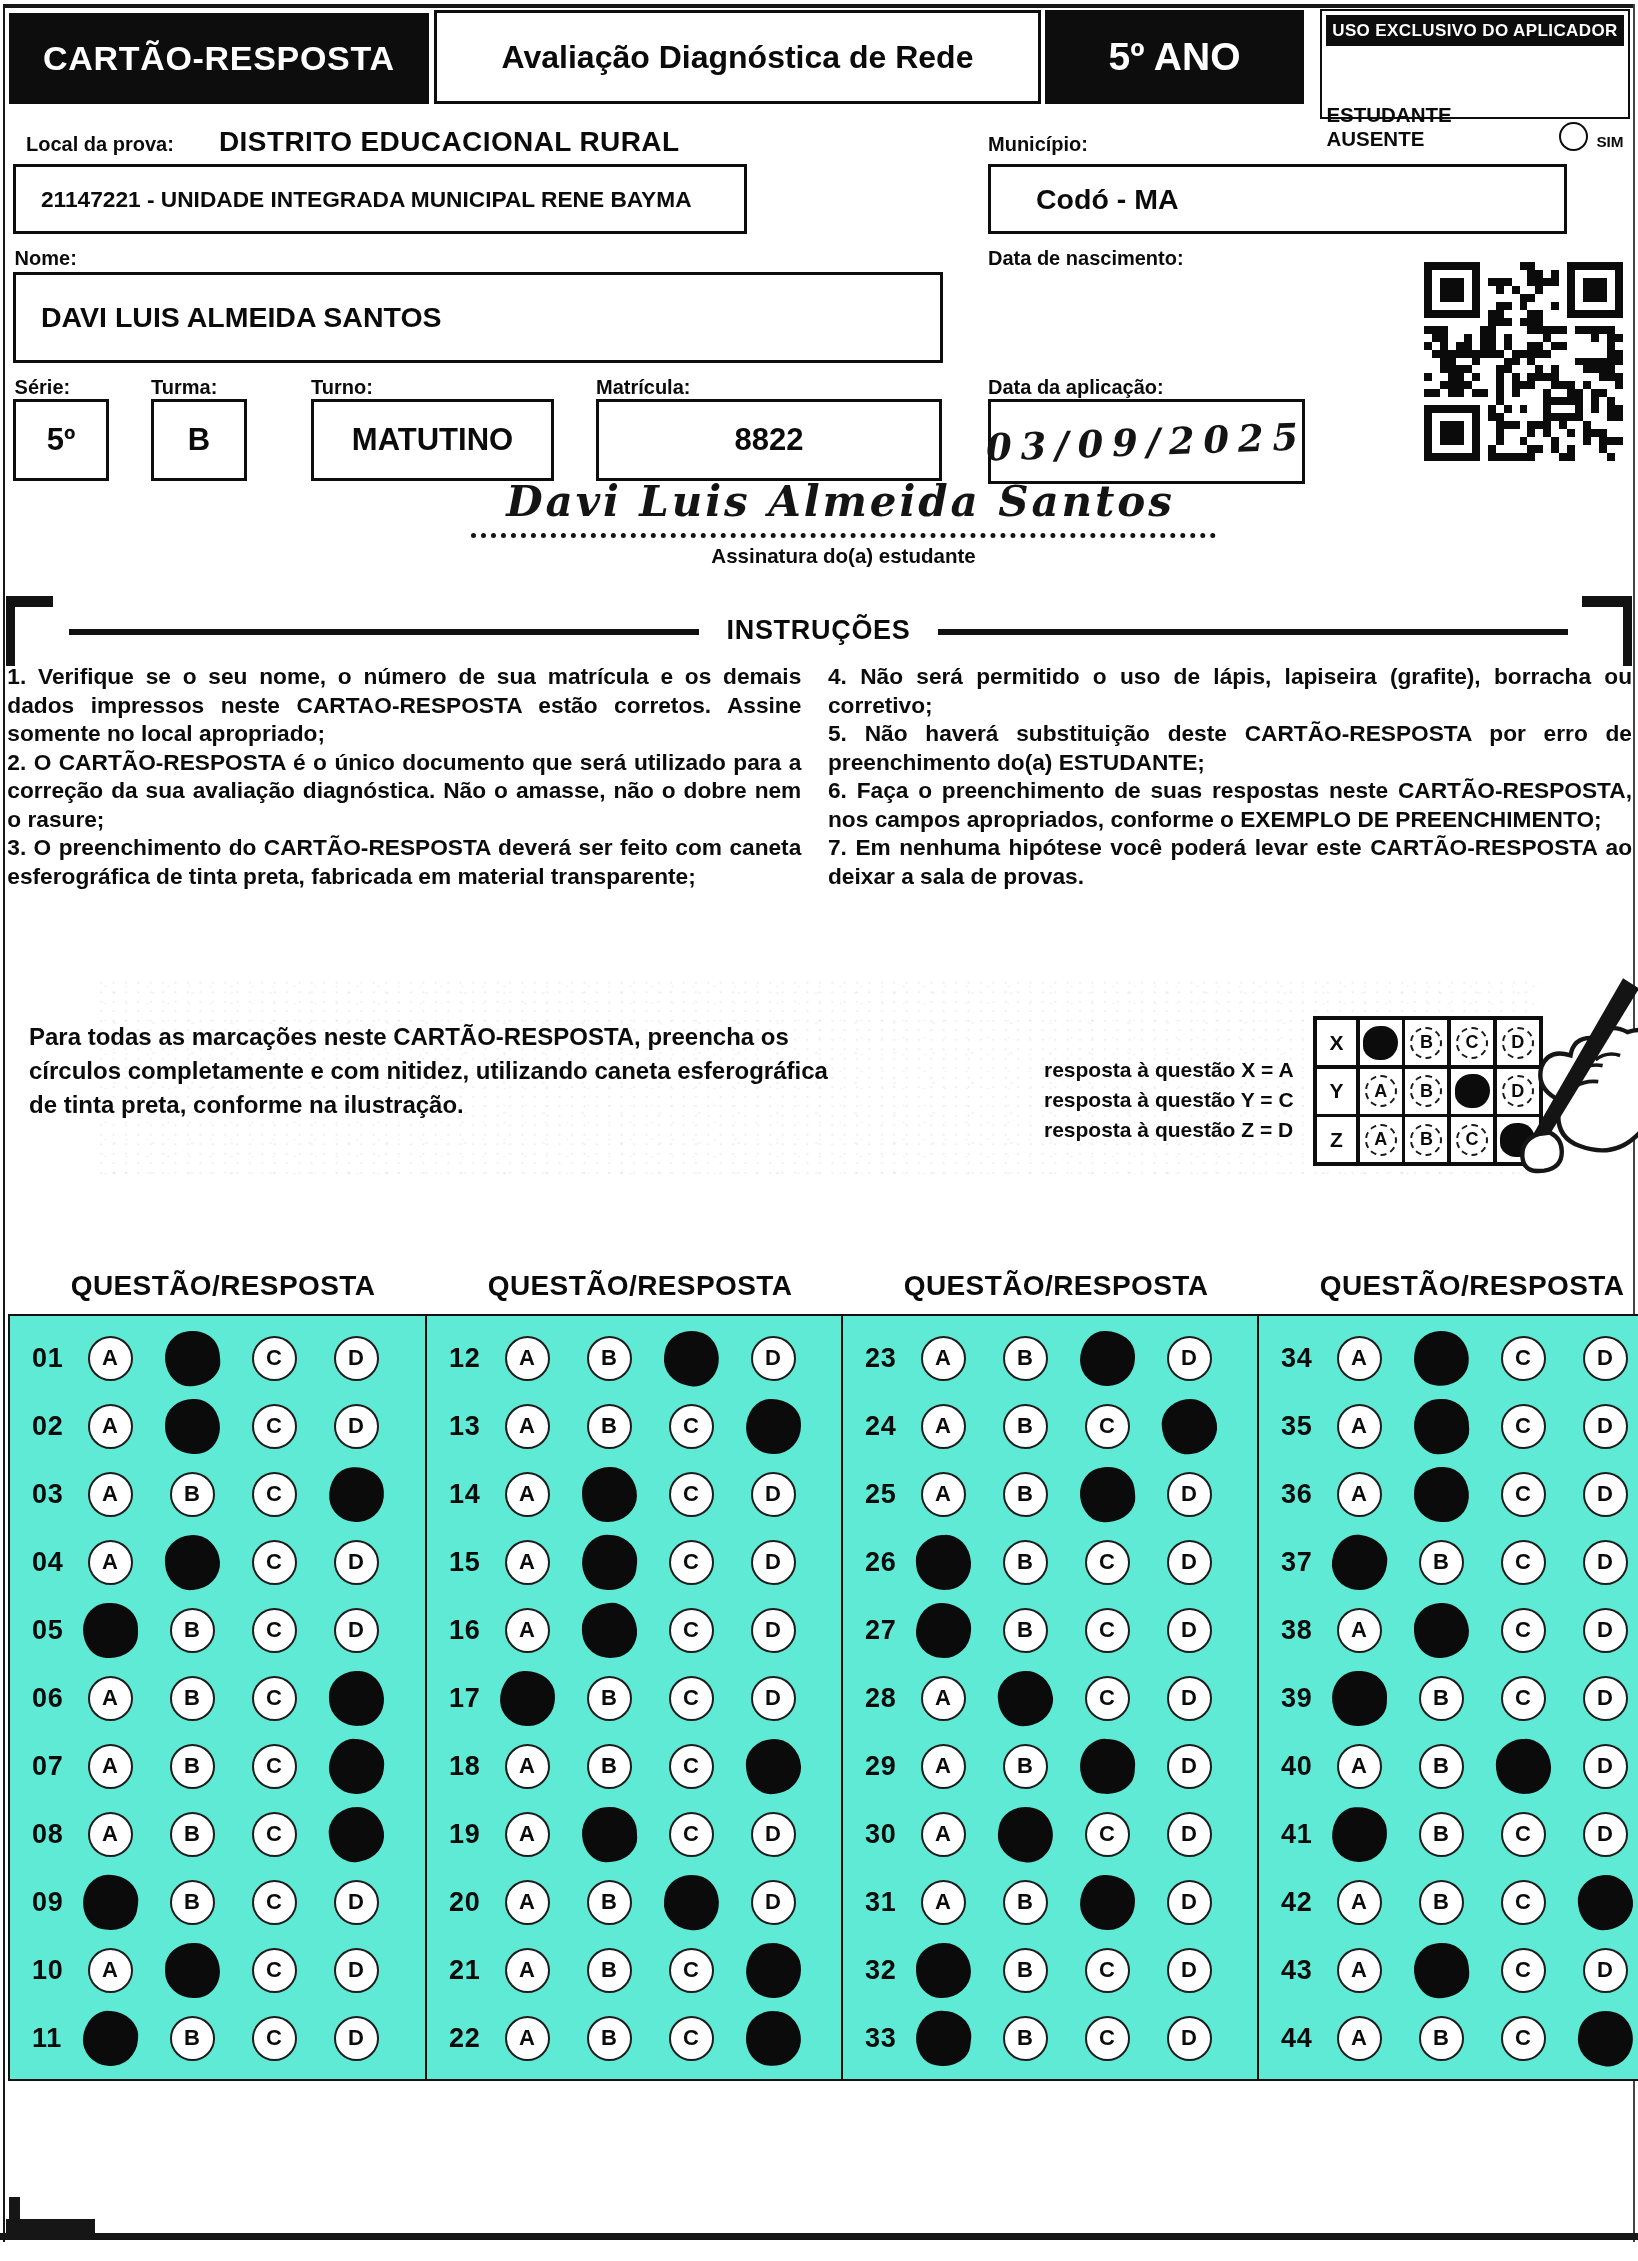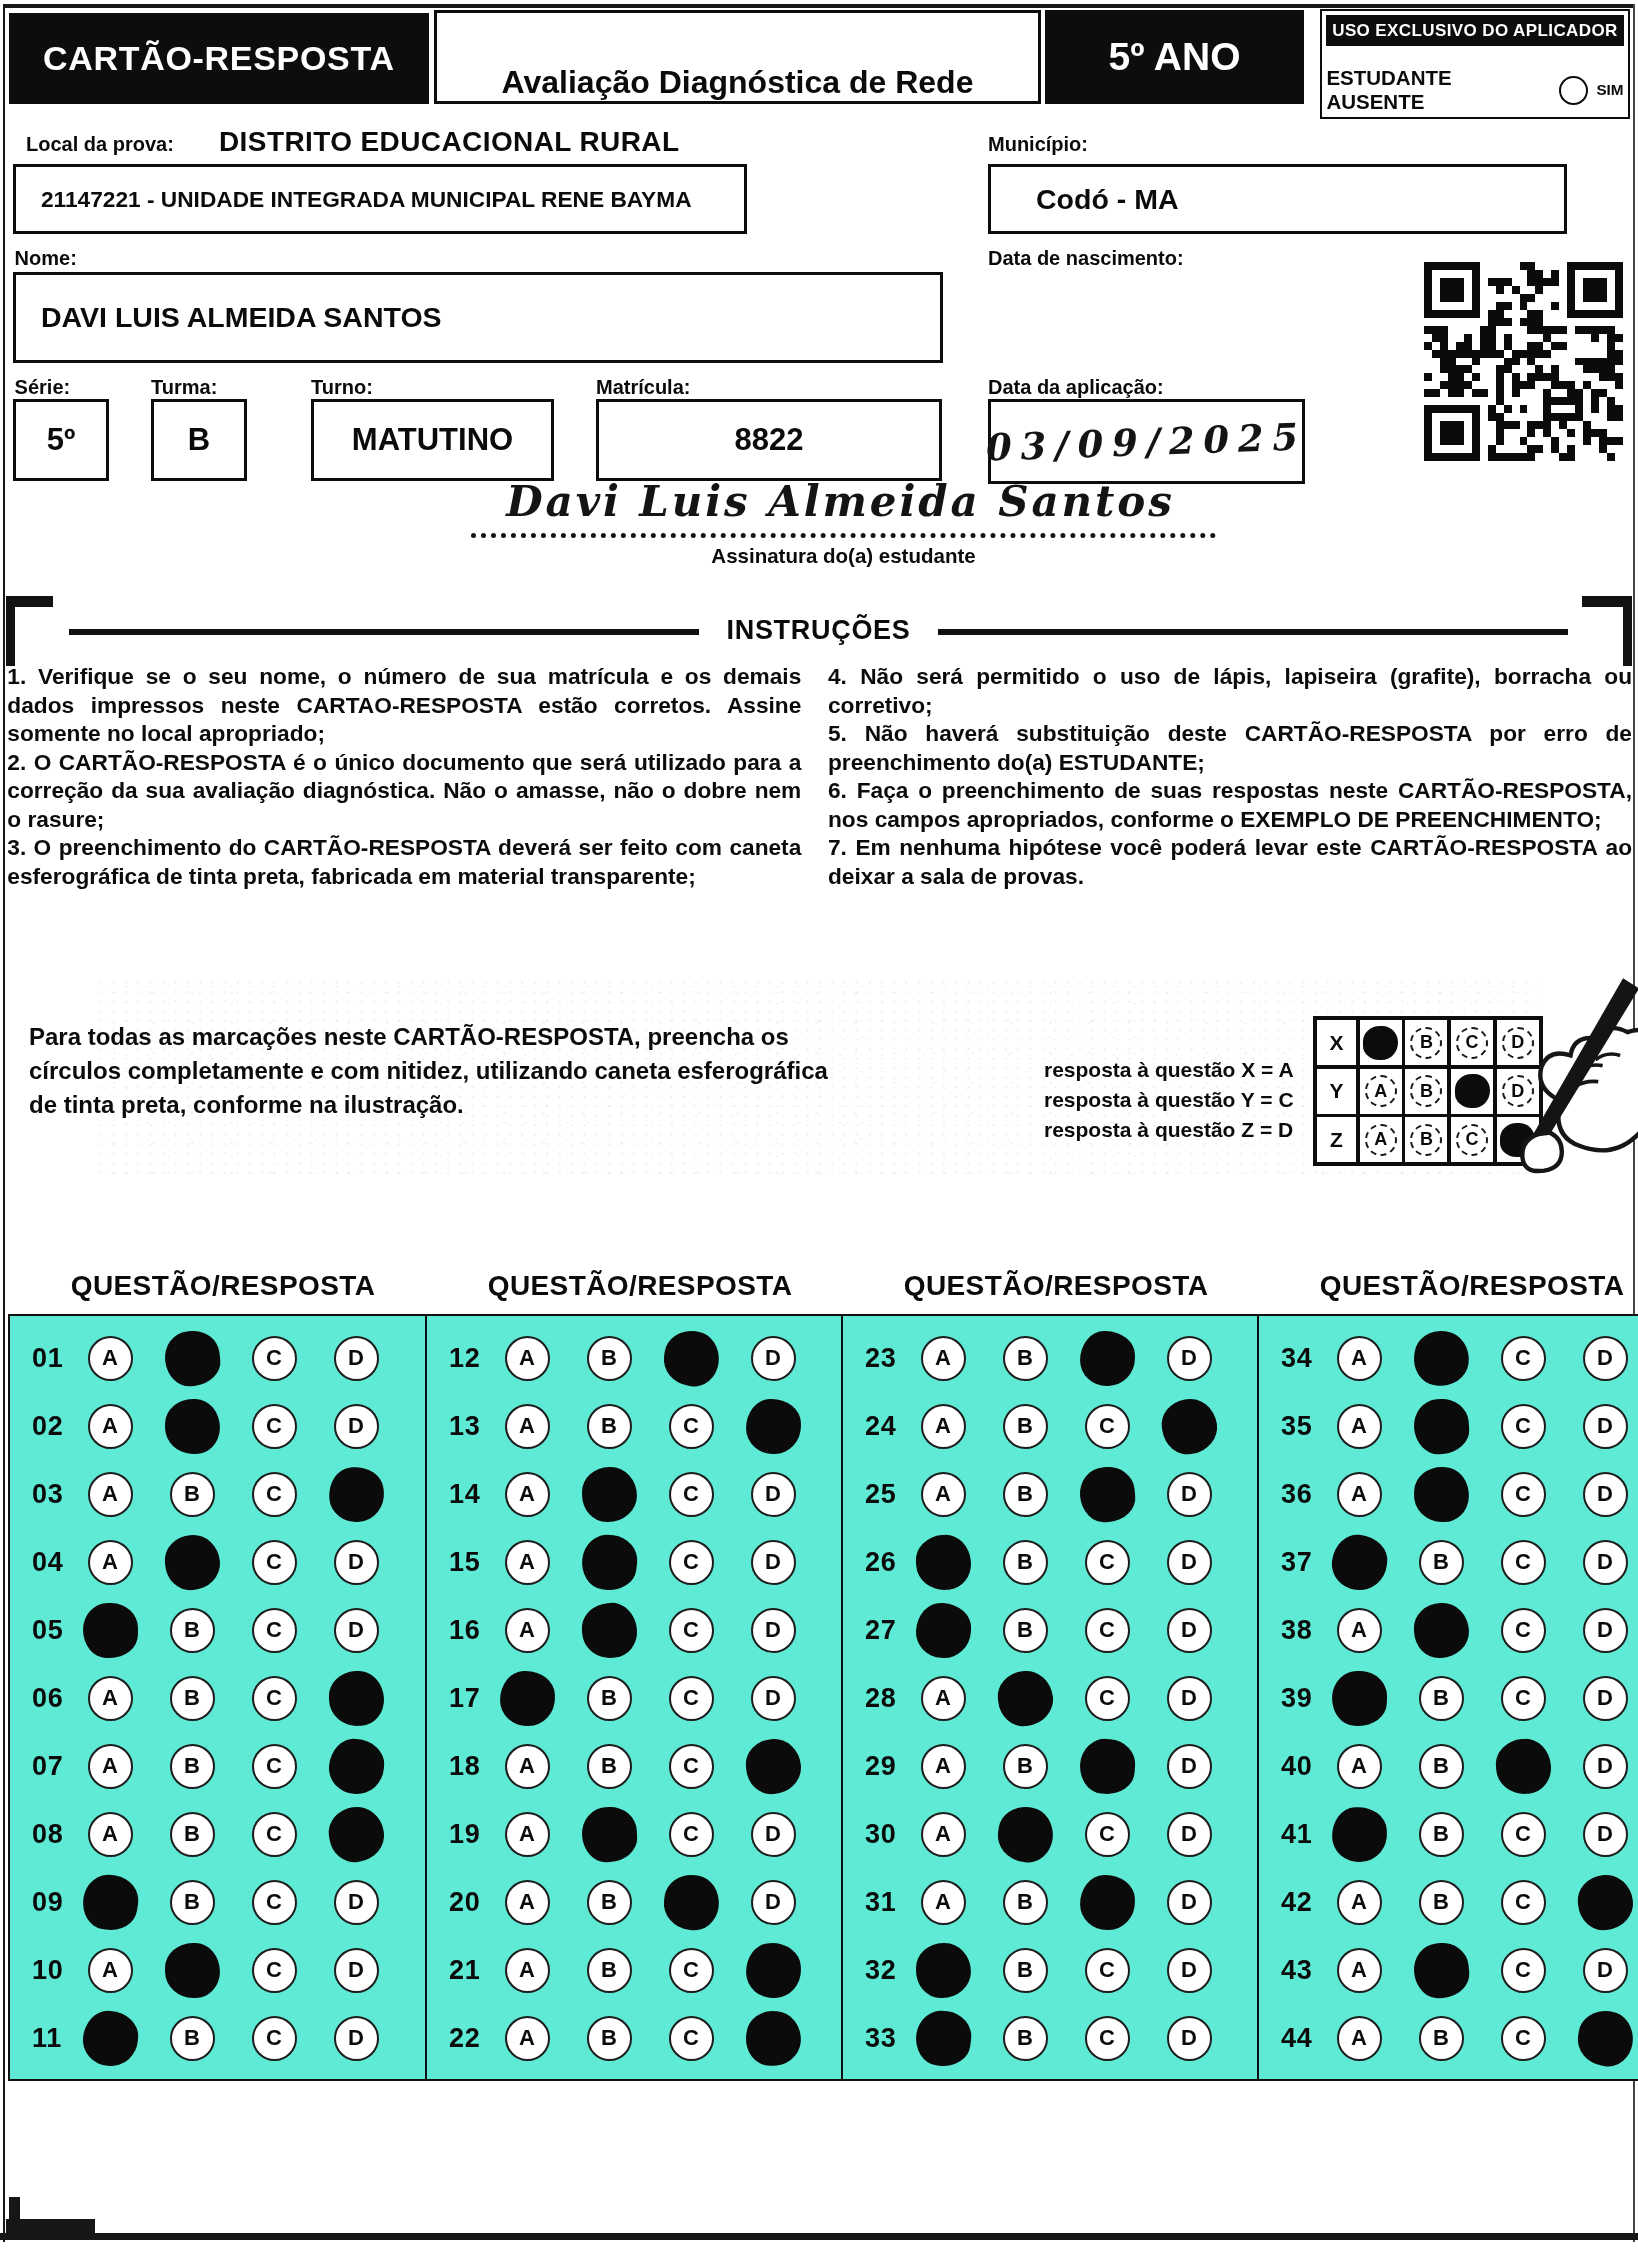--- a/index.html
+++ b/index.html
@@ -3,28 +3,28 @@
 <meta charset="utf-8">
 <style>
   html,body{margin:0;padding:0;background:#e8e8e8;}
   .sheet{position:relative;width:1639px;height:2261px;background:#fff;
          font-family:"Liberation Sans",sans-serif;color:#0b0b0b;overflow:hidden;}
   .abs{position:absolute;}
   
   .pborder{background:#161616;}
   
   .blackbox{background:#0d0d0d;color:#fff;display:flex;align-items:center;justify-content:center;}
-  .whitebox{background:#fff;border:3.7px solid #0d0d0d;display:flex;align-items:flex-end;justify-content:center;box-sizing:border-box;}
+  .whitebox{background:#fff;border:3.7px solid #0d0d0d;display:flex;align-items:center;justify-content:center;box-sizing:border-box;}
   .card-title{font-size:34px;font-weight:bold;letter-spacing:0.7px;}
   .exam-title{font-size:32px;font-weight:bold;}
   .grade{font-size:39px;font-weight:bold;}
   .aplicador{border:2.9px solid #0d0d0d;box-sizing:border-box;padding:4.4px;}
   .aplicador-bar{background:#0d0d0d;color:#fff;font-size:17px;font-weight:bold;text-align:center;
                  padding:5.8px 0 5.1px;letter-spacing:0.4px;}
-  .ausente-row{display:flex;align-items:center;justify-content:center;gap:8.8px;padding-top:20px;}
+  .ausente-row{display:flex;align-items:flex-end;justify-content:center;gap:8.8px;padding-top:20px;margin-top:37px;}
   .ausente-label{font-size:20.5px;font-weight:bold;}
   .ausente-circle{width:29px;height:29px;border:2.9px solid #0d0d0d;border-radius:50%;background:#fff;box-sizing:border-box;}
   .ausente-sim{font-size:15.3px;font-weight:bold;}
   
   .flabel{font-size:20px;font-weight:bold;}
   .fbox{border:3.7px solid #0d0d0d;box-sizing:border-box;display:flex;align-items:center;background:#fff;}
   .fbox.center{justify-content:center;}
   .district{font-size:28px;font-weight:bold;letter-spacing:0.4px;}
   .school-text{font-size:22.7px;font-weight:bold;padding-left:25px;}
   .municipio-text{font-size:28.5px;font-weight:bold;padding-left:45px;}

